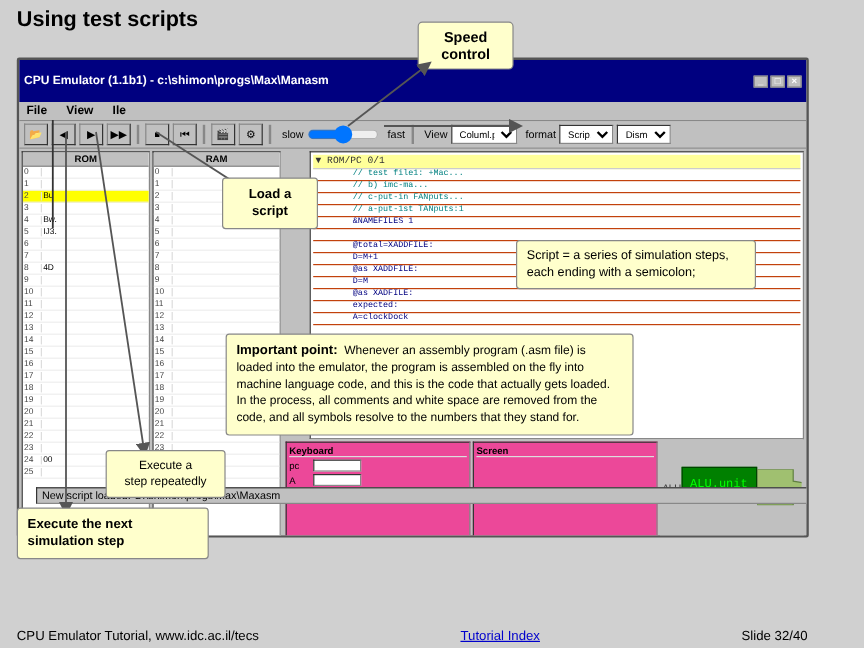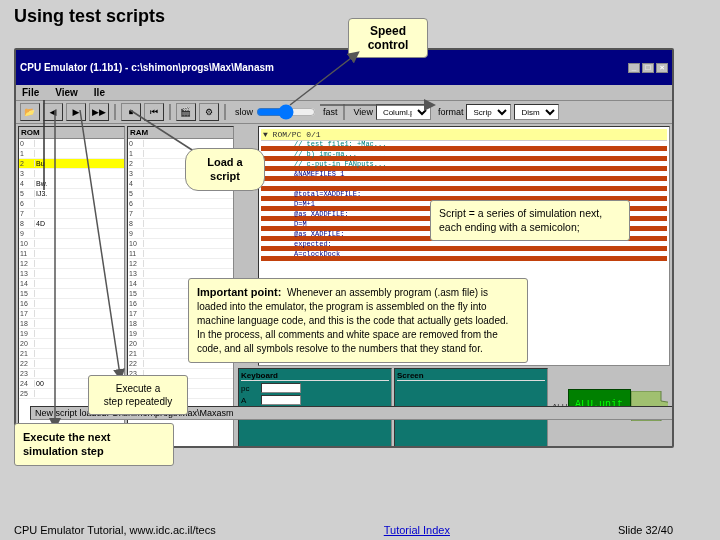--- a/index.html
+++ b/index.html
@@ -161,21 +161,21 @@
       overflow: hidden;
       font-size: 8px;
     }
 
     .mem-header {
       background: #c0c0c0;
       border-bottom: 1px solid #888;
       padding: 1px 2px;
       font-size: 8px;
       font-weight: bold;
-      text-align: left;
+      text-align: center;
     }
 
     .mem-row {
       display: flex;
       border-bottom: 1px solid #eee;
       height: 10px;
       align-items: center;
     }
 
     .mem-addr {
@@ -210,23 +210,23 @@
       flex: 1;
       overflow: hidden;
       font-size: 8px;
       font-family: 'Courier New', monospace;
       padding: 2px;
       margin-left: 20px;
     }
 
     .code-line {
       display: flex;
-      align-items: center;
+      align-items: flex-start;
       height: 10px;
-      border-bottom: 5px solid #c2410c;
+      border-bottom: 1px solid #c2410c;
     }
 
     .code-addr {
       width: 30px;
       color: #666;
       font-size: 7px;
       border-right: 1px solid #ddd;
       padding-right: 2px;
       text-align: right;
     }
@@ -237,21 +237,21 @@
       color: #000080;
     }
 
     #io-area {
       display: flex;
       gap: 2px;
       height: 80px;
     }
 
     .io-box {
-      background: #0f766e;
+      background: #ec4899;
       border: 1px inset #888;
       flex: 1;
       font-size: 8px;
       padding: 2px;
     }
 
     
     #alu-area {
       width: 120px;
       background: #c0c0c0;
@@ -299,21 +299,20 @@
       position: absolute;
     }
 
     
     #load-script-callout {
       top: 148px;
       left: 185px;
       width: 80px;
       text-align: center;
       font-weight: bold;
-      border-radius: 13px;
     }
 
     
     #script-def-callout {
       top: 200px;
       left: 430px;
       width: 200px;
       font-size: 10.5px;
     }
 
@@ -678,20 +677,24 @@
         <div class="code-line">
             <span class="code-addr"></span>
             <span class="code-text" style="color:#008080;">// b) imc-ma...</span>
           </div>
         <div class="code-line">
             <span class="code-addr"></span>
             <span class="code-text" style="color:#008080;">// c-put-in FANputs...</span>
           </div>
         <div class="code-line">
             <span class="code-addr"></span>
+            <span class="code-text" style="color:#008080;">// a-put-1st TANputs:1</span>
+          </div>
+        <div class="code-line">
+            <span class="code-addr"></span>
             <span class="code-text">&amp;NAMEFILES 1</span>
           </div>
         <div class="code-line">
             <span class="code-addr"></span>
             <span class="code-text"></span>
           </div>
         <div class="code-line">
             <span class="code-addr"></span>
             <span class="code-text">@total=XADDFILE:</span>
           </div>
@@ -761,21 +764,21 @@
       </marker>
     </defs>
   <path d="M 30,10 L 30,300" stroke="#333" stroke-width="1.5" fill="none" marker-end="url(#ah1)"></path>
 </svg>
 
 <div id="load-script-callout" class="callout">
   <strong>Load a<br>script</strong>
 </div>
 
 <div id="script-def-callout" class="callout">
-  <span>Script = a series of simulation next, each ending with a semicolon;</span>
+  <span>Script = a series of simulation steps, each ending with a semicolon;</span>
 </div>
 
 <div id="important-callout" class="callout">
   <span>
     <strong>Important point:</strong>
     &nbsp;<span>Whenever an assembly program (.asm file) is loaded into the emulator, the program is assembled on the fly into machine language code, and this is the code that actually gets loaded.  In the process, all comments and white space are removed from the code, and all symbols resolve to the numbers that they stand for.</span>
   </span>
 </div>
 
 <div id="exec-step-repeat-callout" class="callout">

